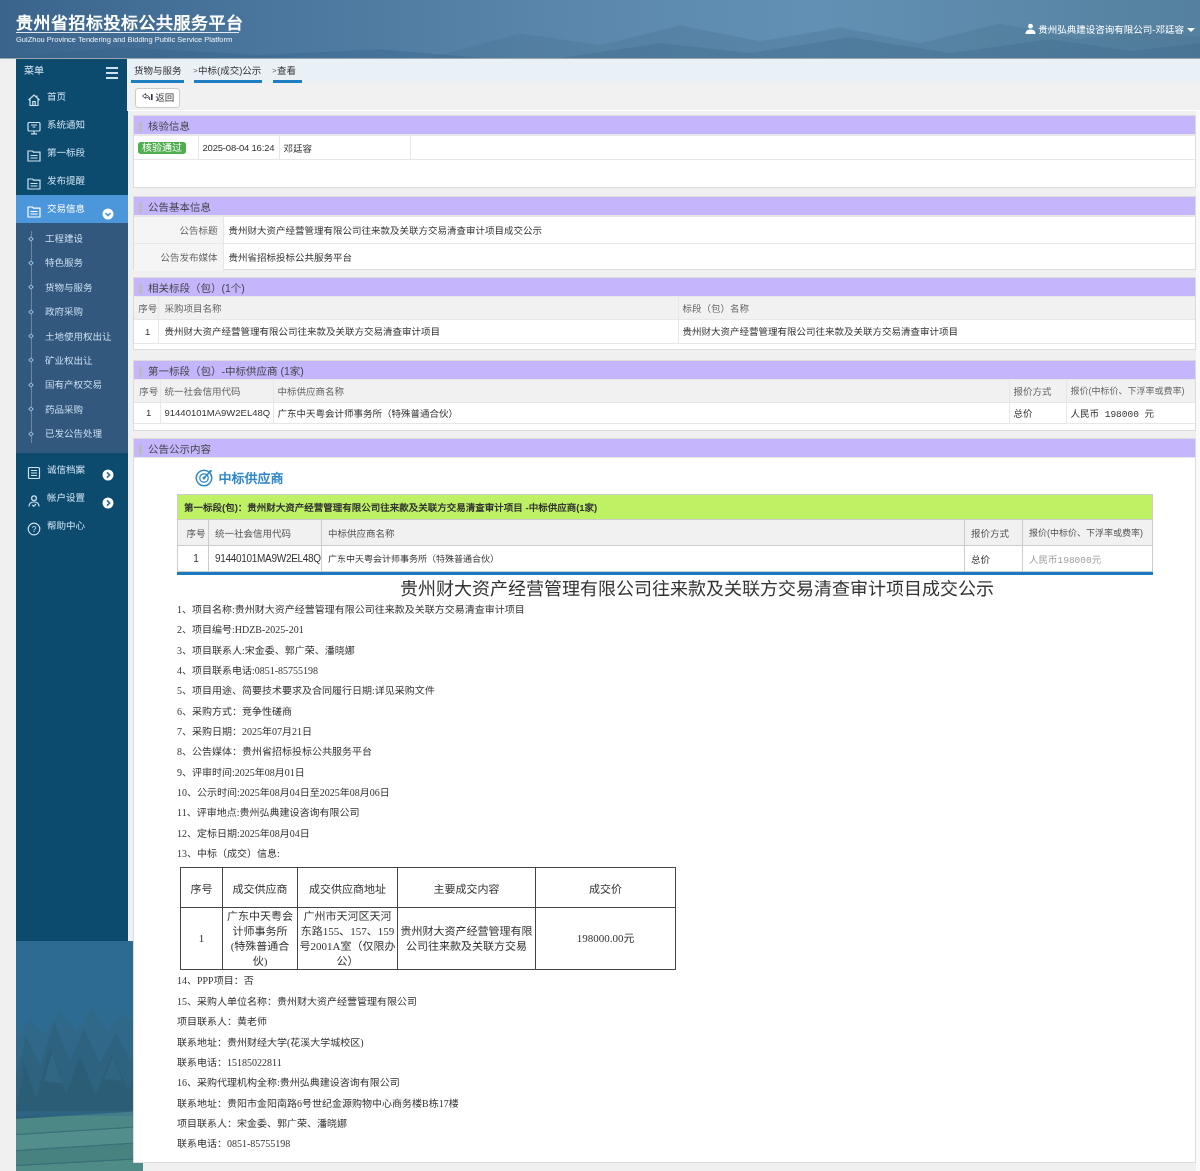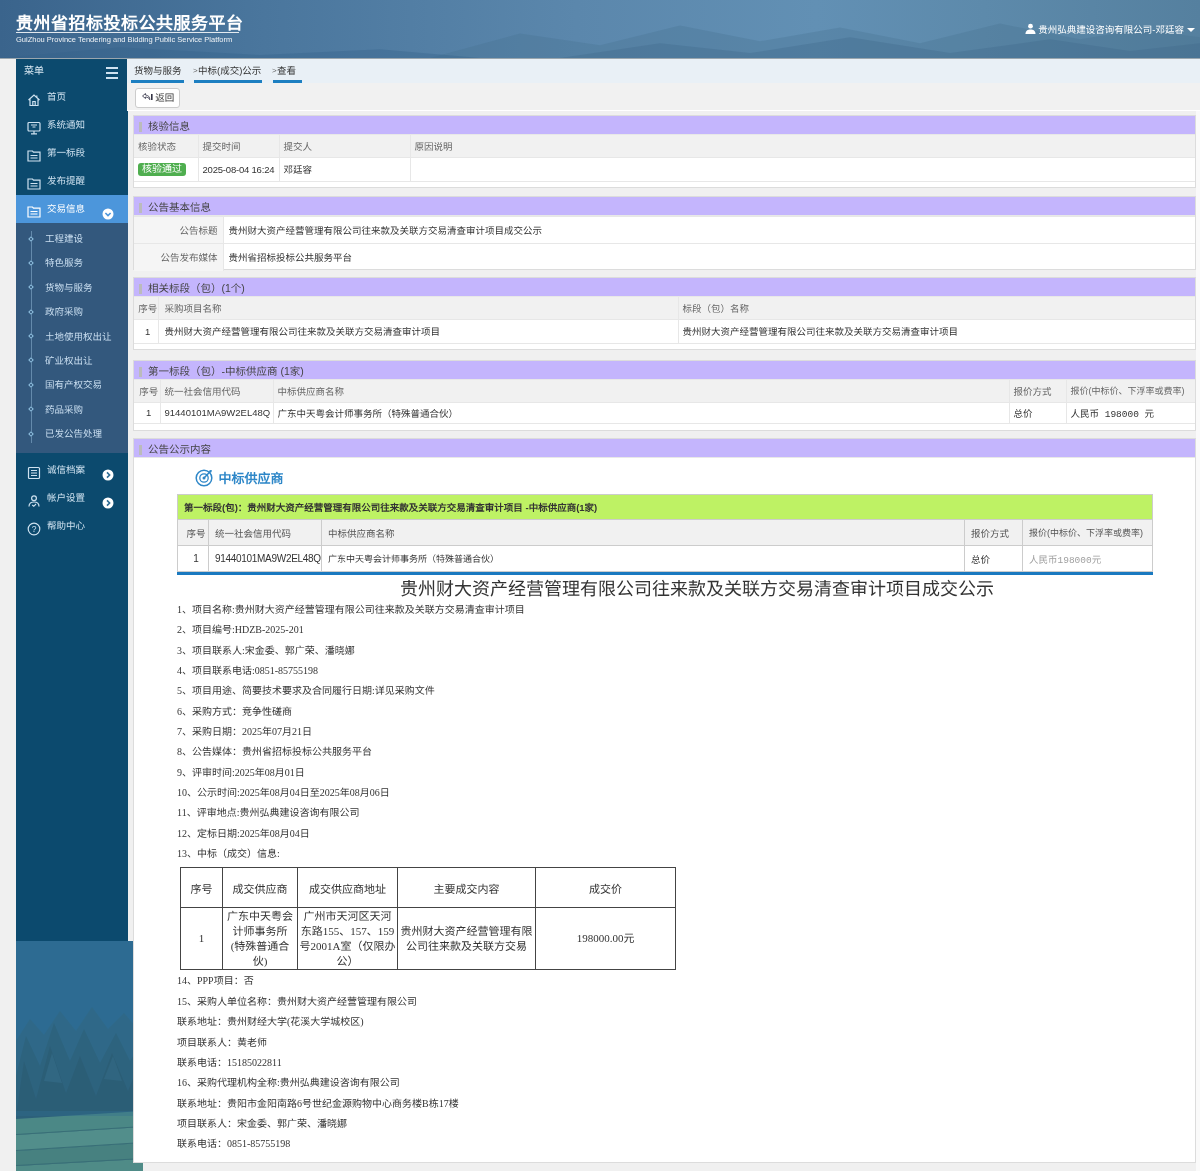--- a/index.html
+++ b/index.html
@@ -245,26 +245,20 @@
 <div class="panel" style="top:115px;height:73px">
   <div class="phead"><span class="bar"></span>核验信息</div>
   <table class="grid">
     <colgroup>
         <col style="width:64px">
         <col style="width:81px">
         <col style="width:131px">
         <col>
       </colgroup>
     <tbody>
-        <tr>
-          <th>核验状态</th>
-          <th>提交时间</th>
-          <th>提交人</th>
-          <th>原因说明</th>
-        </tr>
     <tr style="height:24px">
           <td><span class="badge">核验通过</span></td>
           <td style="font-size:9.5px;letter-spacing:-0.2px">2025-08-04 16:24</td>
           <td>邓廷容</td>
           <td></td>
         </tr>
   </tbody>
     </table>
 </div>
 
@@ -417,21 +411,21 @@
         <td style="border:1px solid #444">1</td>
         <td style="border:1px solid #444">广东中天粤会<br>计师事务所<br>(特殊普通合<br>伙)</td>
         <td style="border:1px solid #444">广州市天河区天河<br>东路155、157、159<br>号2001A室（仅限办<br>公）</td>
         <td style="border:1px solid #444">贵州财大资产经营管理有限<br>公司往来款及关联方交易</td>
         <td style="border:1px solid #444">198000.00元</td>
       </tr>
     </tbody>
       </table>
     <div class="dl">14、PPP项目：否</div>
     <div class="dl">15、采购人单位名称：贵州财大资产经营管理有限公司</div>
+    <div class="dl">项目联系人：黄老师</div>
     <div class="dl">联系地址：贵州财经大学(花溪大学城校区)</div>
-    <div class="dl">项目联系人：黄老师</div>
     <div class="dl">联系电话：15185022811</div>
     <div class="dl">16、采购代理机构全称:贵州弘典建设咨询有限公司</div>
     <div class="dl">联系地址：贵阳市金阳南路6号世纪金源购物中心商务楼B栋17楼</div>
     <div class="dl">项目联系人：宋金委、郭广荣、潘晓娜</div>
     <div class="dl">联系电话：0851-85755198</div>
   </div>
 </div>
 
 </body></html>

